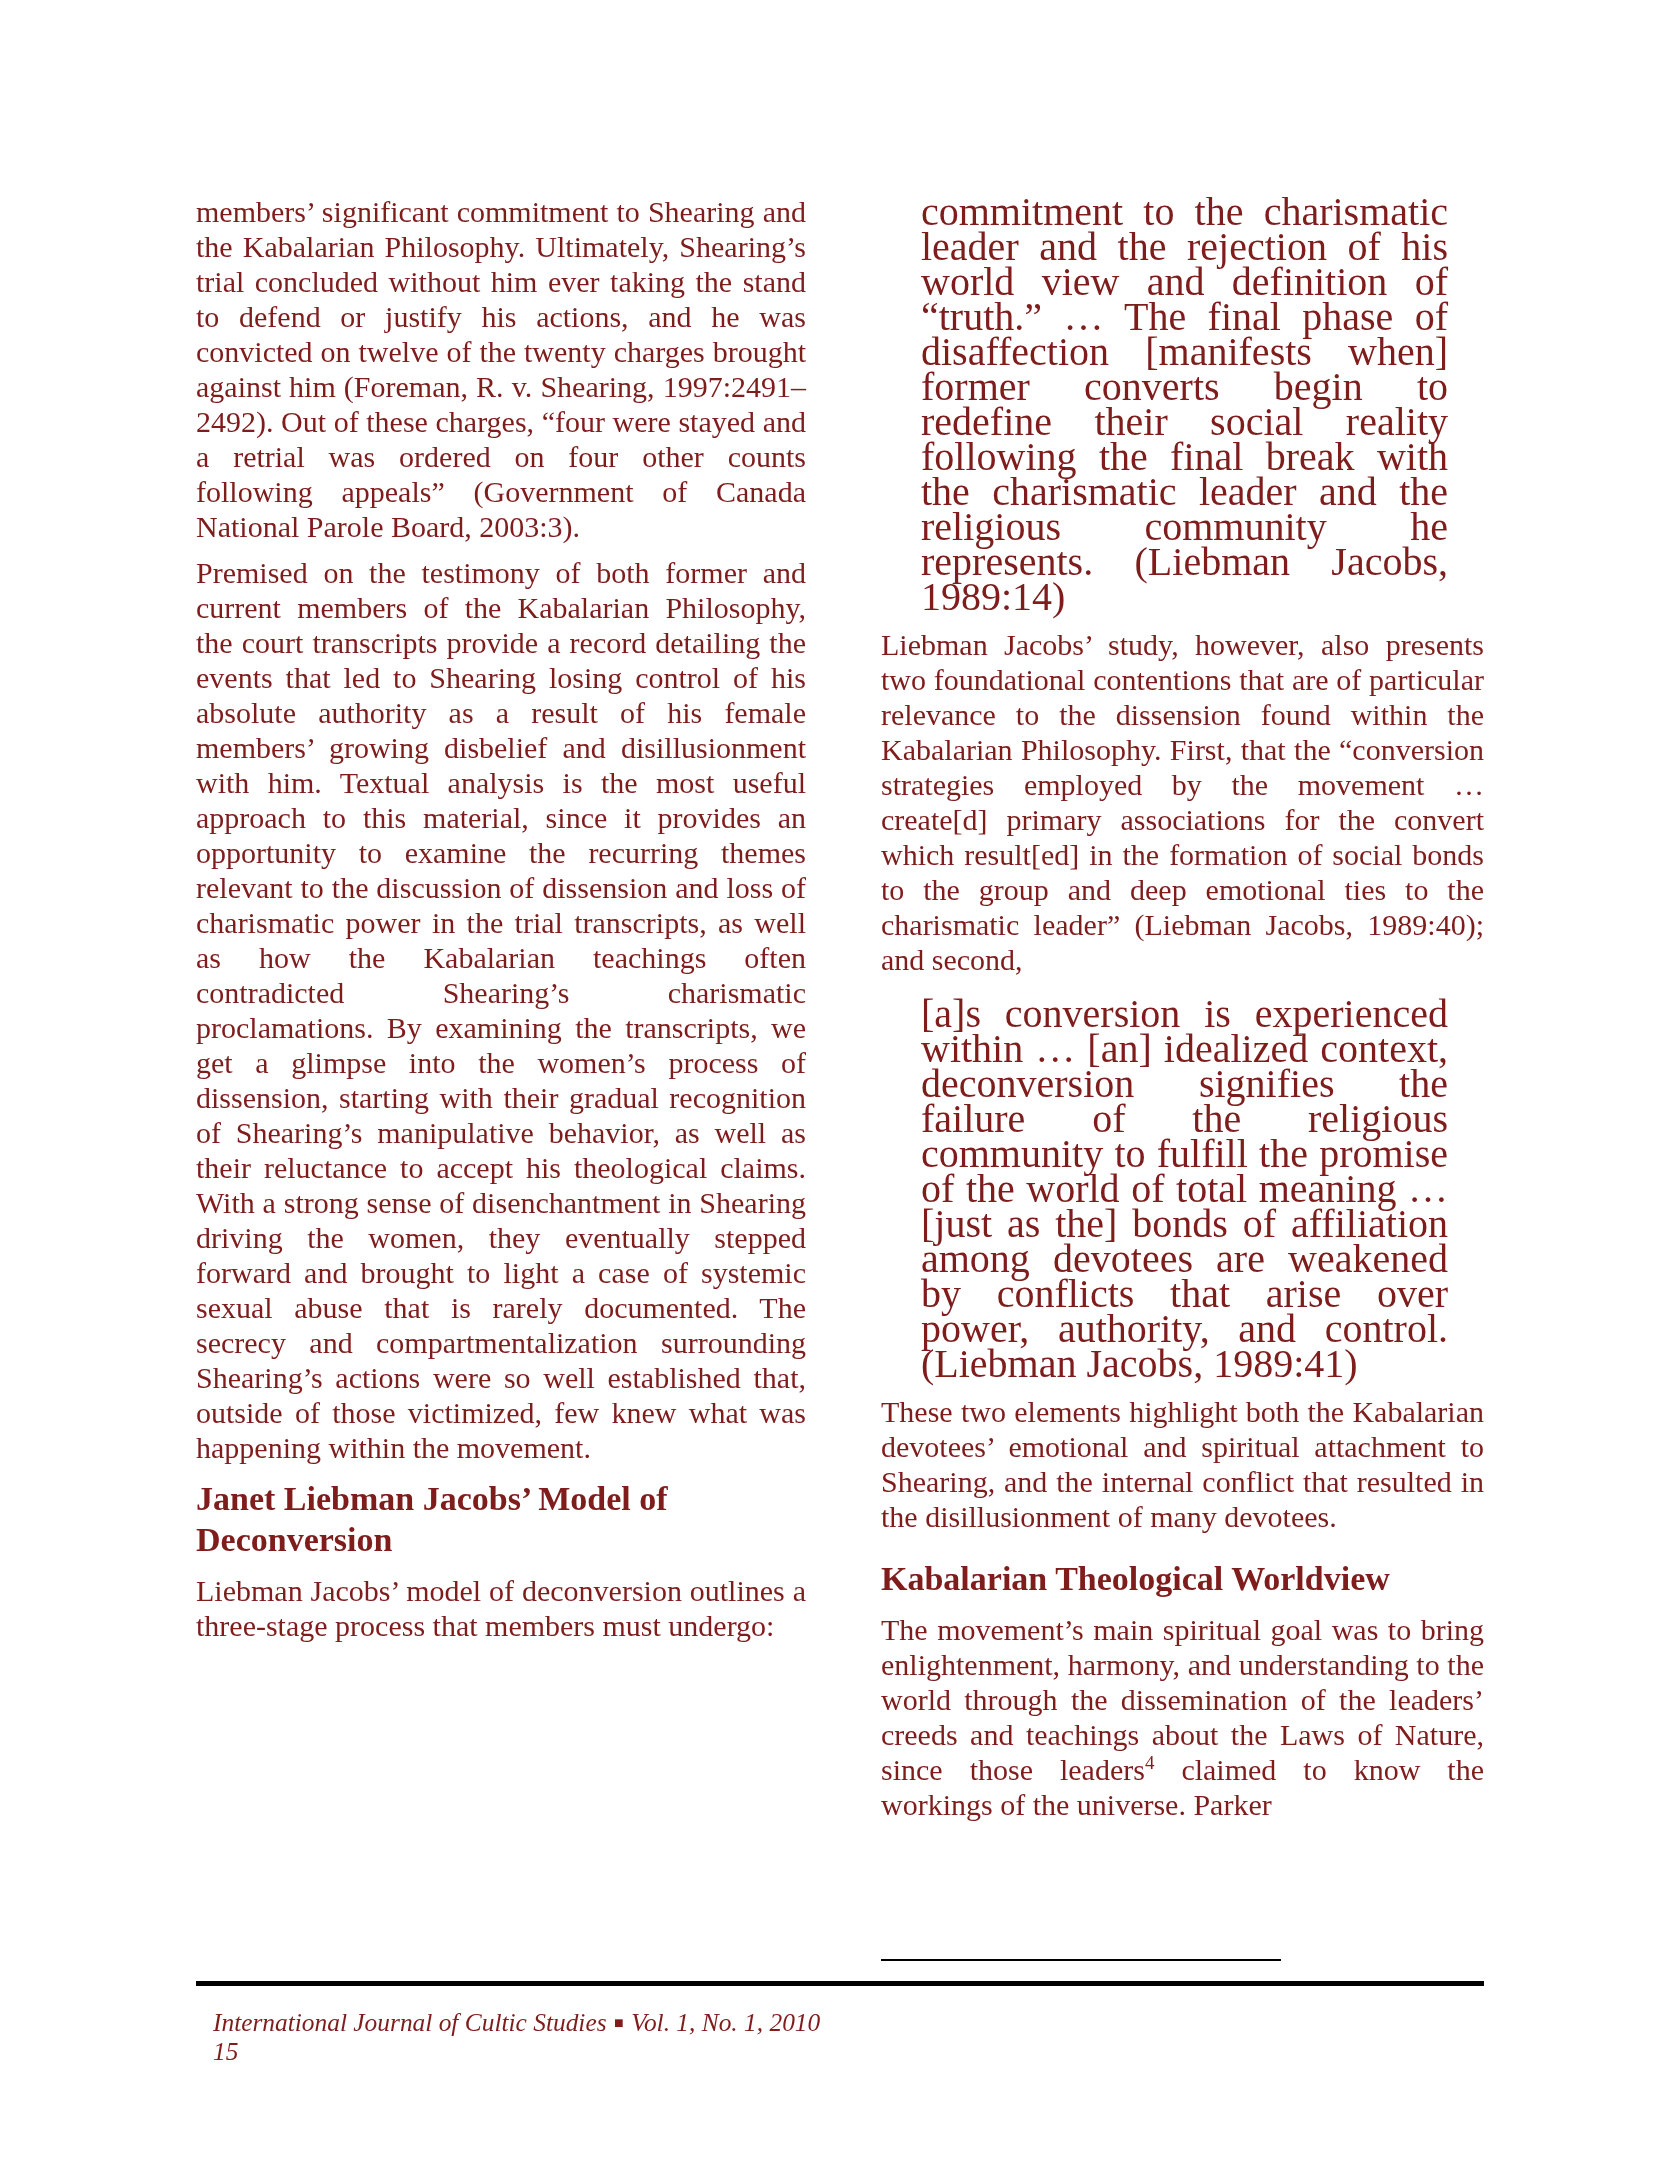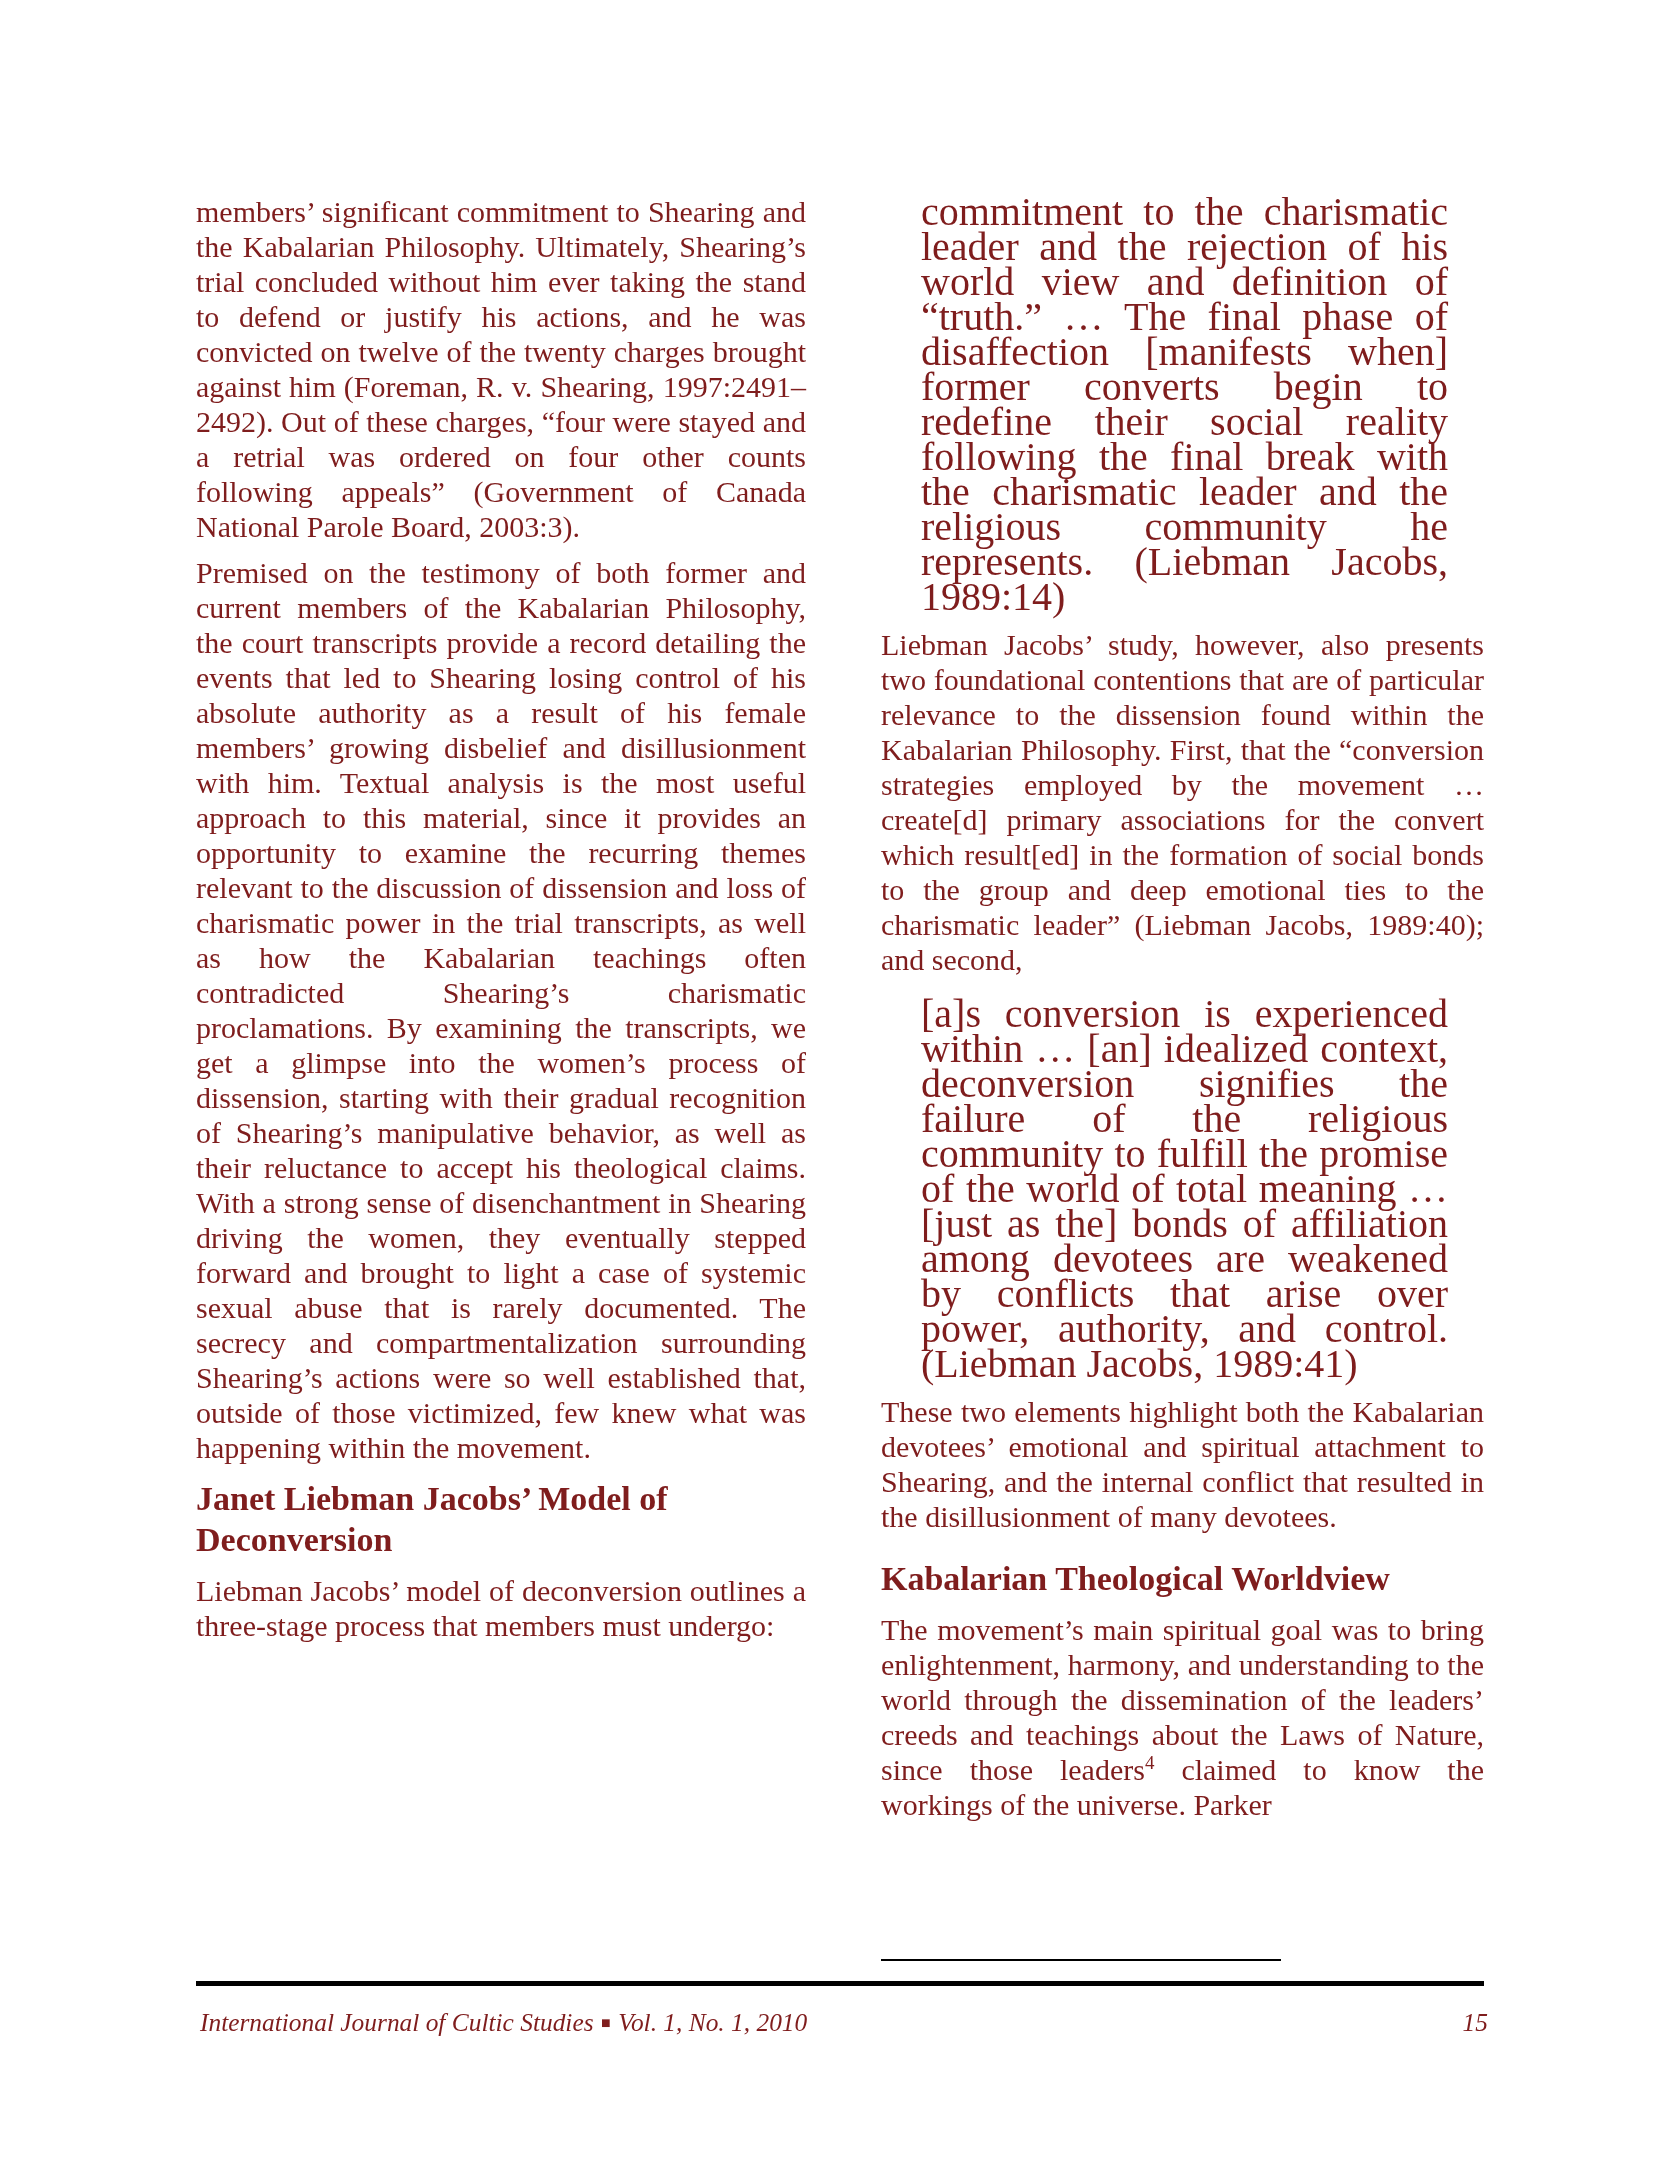--- a/index.html
+++ b/index.html
@@ -72,28 +72,29 @@
   .footer-rule{
     position:absolute;
     left:196px;
     top:1981px;
     width:1288px;
     height:4.7px;
     background:#000000;
   }
   .footer{
     position:absolute;
-    left:200px;
+    left:213px;
     top:2008px;
     width:1288px;
     display:flex;
     justify-content:space-between;
     align-items:baseline;
     font-size:25.4px;
     font-style:italic;
+    flex-direction:column;
   }
   .footer-left{display:flex;align-items:baseline;white-space:nowrap;}
   .sep{
     font-style:normal;
     font-size:16px;
     padding:0 7.5px;
     position:relative;
     top:-2.8px;
   }
 </style>

